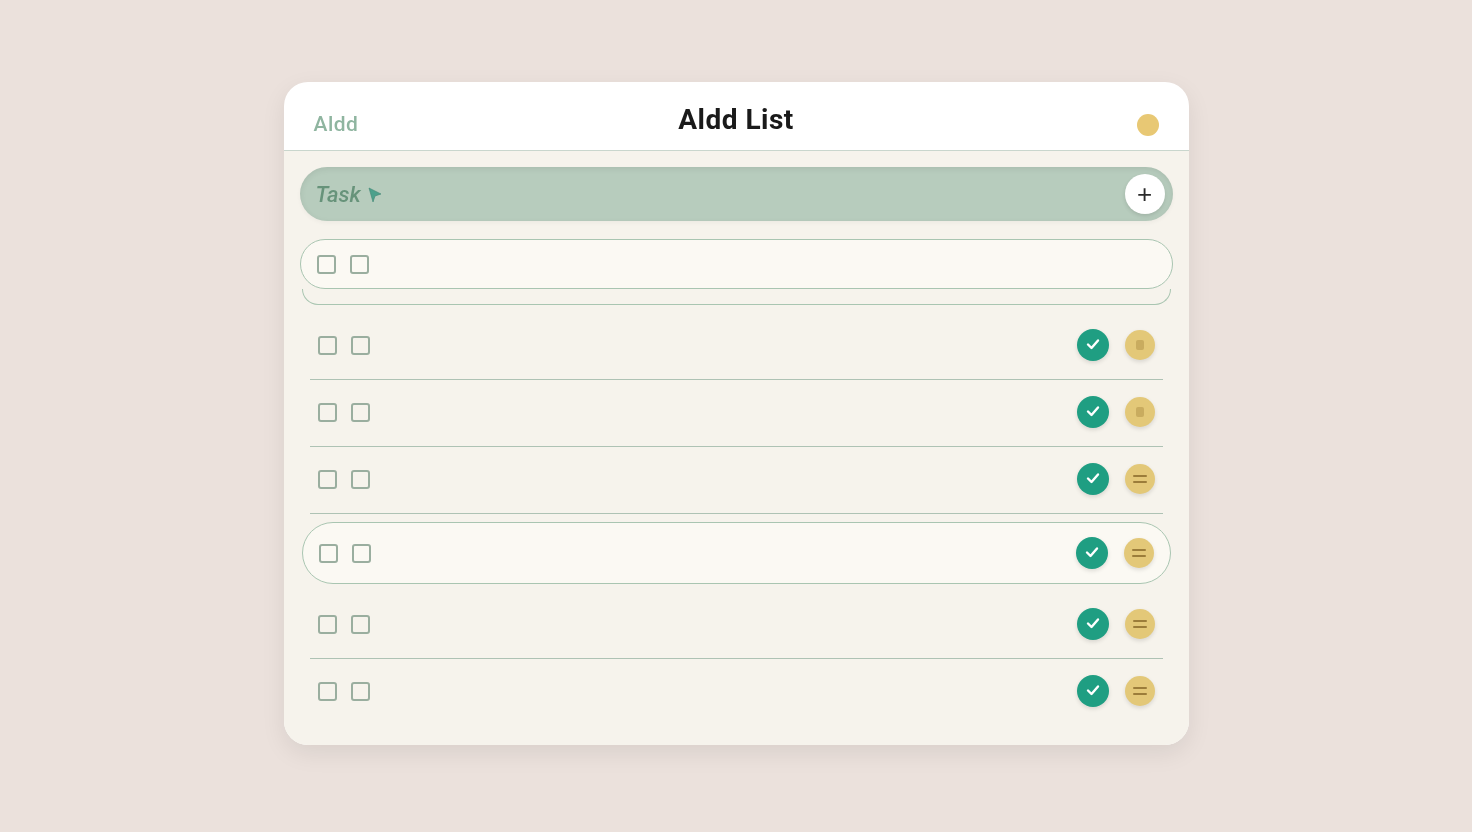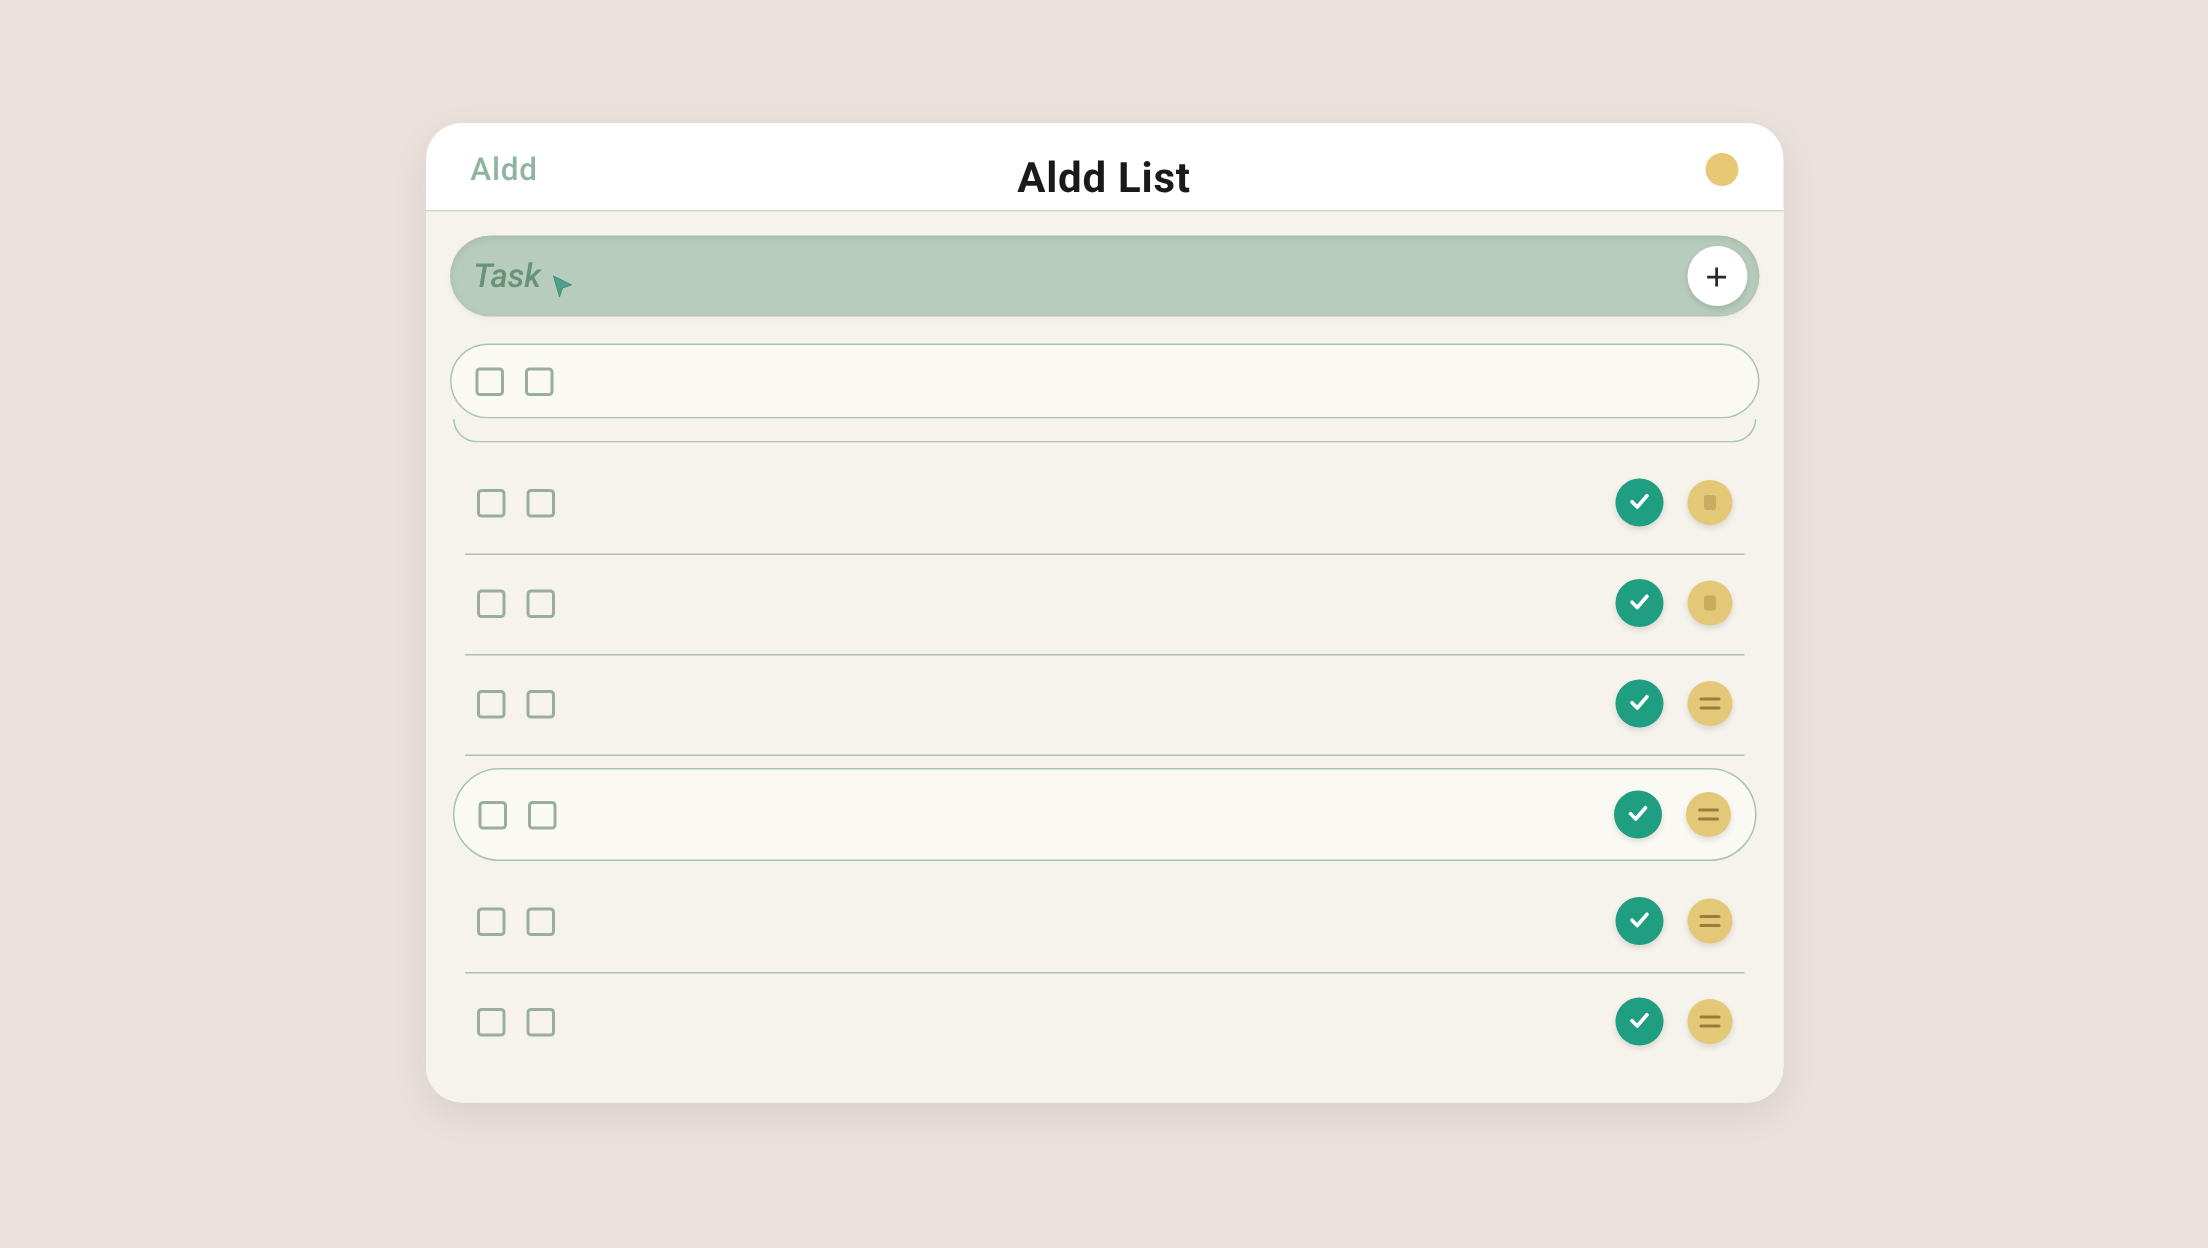--- a/index.html
+++ b/index.html
@@ -19,23 +19,23 @@
     }
     .card {
       width: 905px;
       background-color: #ffffff;
       border-radius: 24px;
       box-shadow: 0 8px 24px rgba(0,0,0,0.08);
       overflow: hidden;
     }
     .header {
       display: flex;
-      align-items: flex-start;
+      align-items: flex-end;
       justify-content: space-between;
-      padding: 20px 30px 14px 30px;
+      padding: 30px 30px 14px 30px;
       border-bottom: 1px solid #c9d6cd;
       position: relative;
     }
     .header-left {
       color: #8fb5a0;
       font-size: 21px;
       font-weight: 500;
       letter-spacing: 0.5px;
     }
     .header-title {
@@ -68,21 +68,21 @@
       box-shadow: 0 2px 6px rgba(0,0,0,0.08) inset, 0 2px 4px rgba(0,0,0,0.04);
     }
     .add-task-placeholder {
       color: #5a8a6f;
       font-size: 22px;
       font-style: italic;
       font-weight: 500;
       opacity: 0.85;
       position: relative;
       display: flex;
-      align-items: flex-end;
+      align-items: flex-start;
       gap: 14px;
     }
     .cursor-icon {
       display: inline-block;
       width: 18px;
       height: 18px;
       position: relative;
       top: 2px;
       margin-left: -8px;
     }

